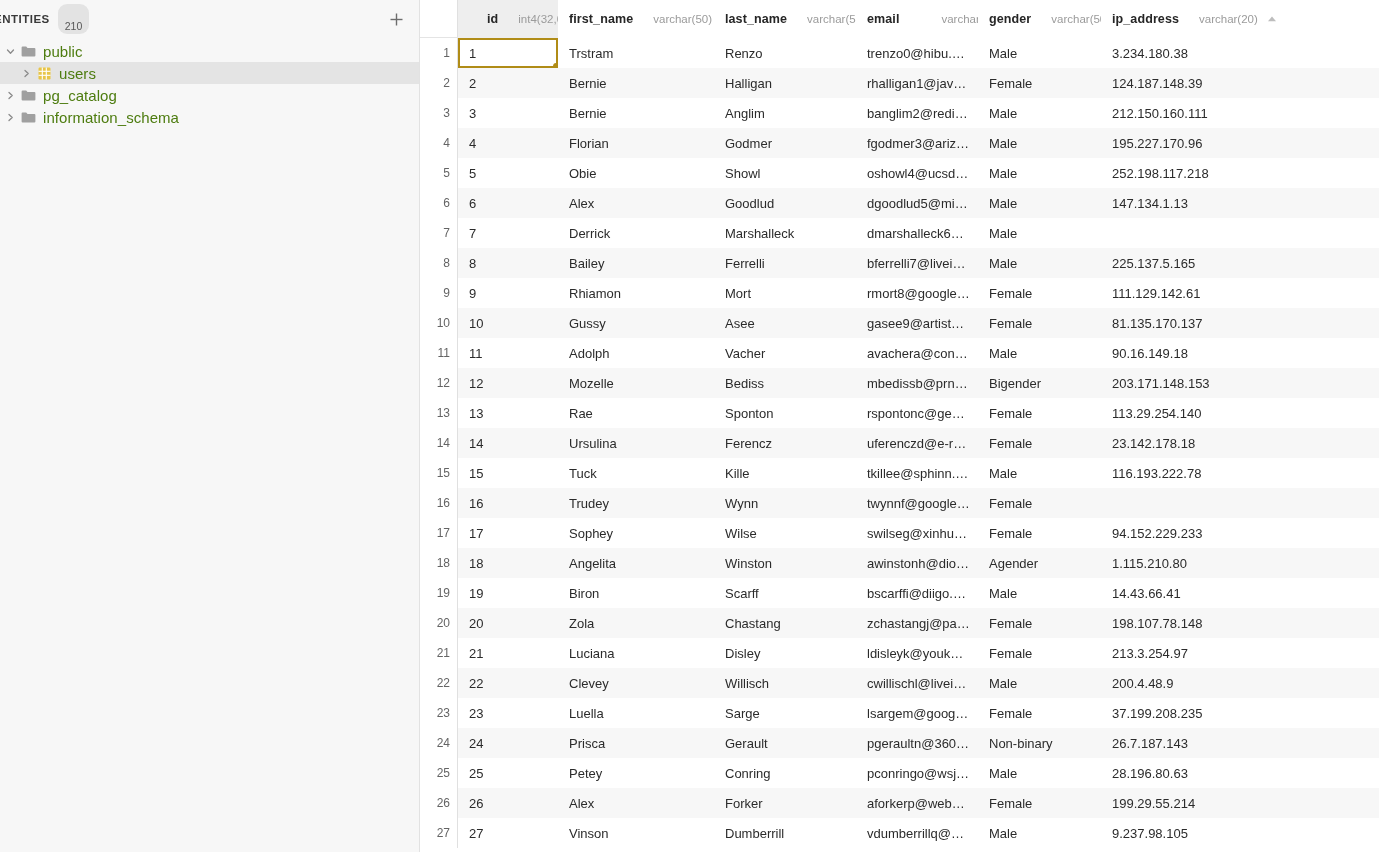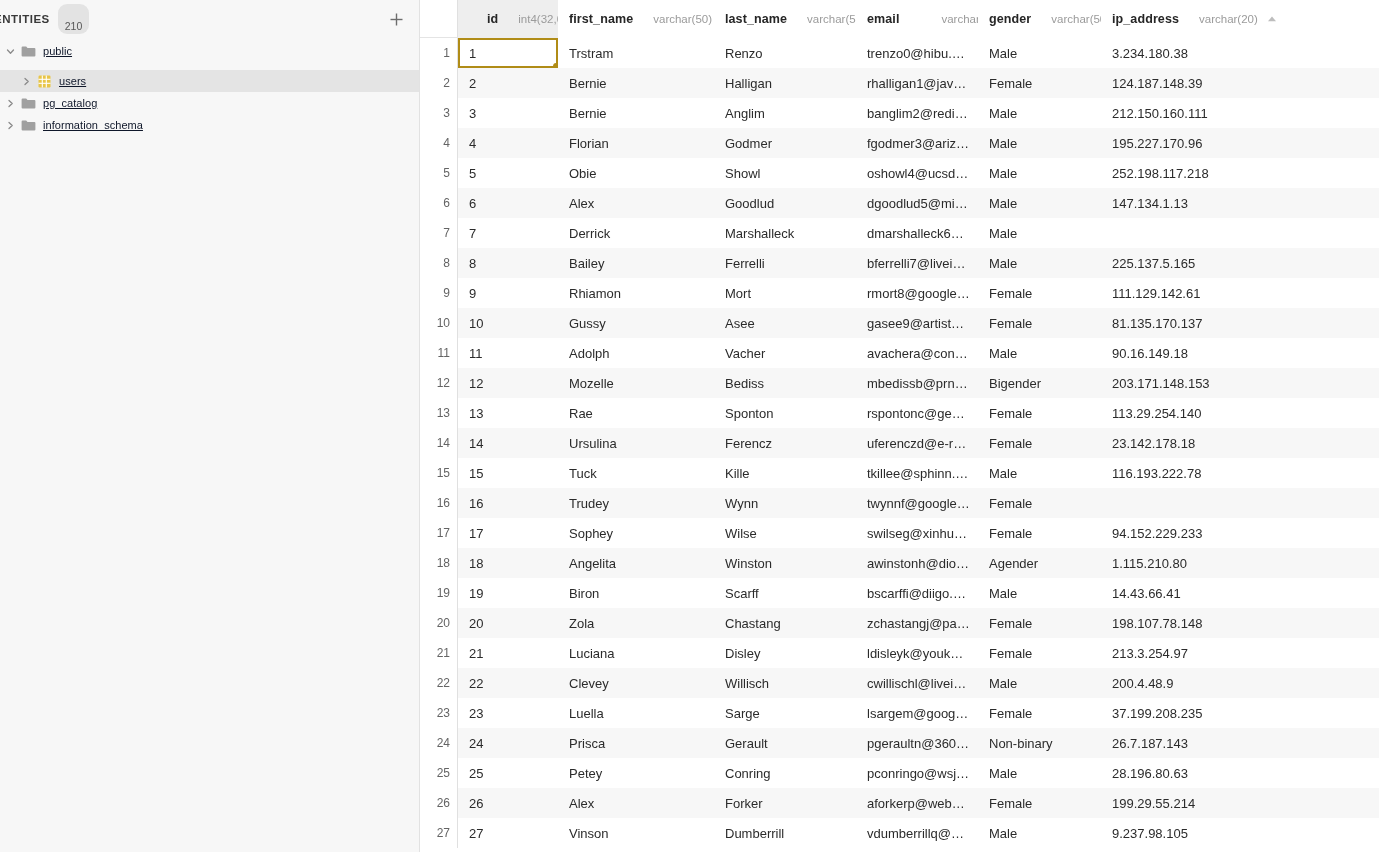--- a/index.html
+++ b/index.html
@@ -56,42 +56,42 @@
   .add-btn svg { display: block; }
 
   .tree { padding-top: 2px; font-size: 13.5px; }
   .tree-row {
     display: flex; align-items: center;
     height: 22px;
     padding-left: 2px;
     cursor: default;
     user-select: none;
   }
-  .tree-row.indent1 { padding-left: 18px; margin-top: 8px; }
+  .tree-row.indent1 { padding-left: 18px; }
   .tree-row.selected { background: #e4e4e4; }
   .twisty {
     width: 16px; height: 16px;
     display: flex; align-items: center; justify-content: center;
     color: #8a8a8a;
     flex: 0 0 16px;
   }
   .twisty svg { display: block; }
   .folder-icon {
     width: 16px; height: 16px;
     margin-right: 7px; margin-left: 2px;
     display: flex; align-items: center; justify-content: center;
     flex: 0 0 16px;
   }
   .table-icon {
     width: 14px; height: 14px;
     margin-right: 8px; margin-left: 3px;
     flex: 0 0 14px;
     display: flex; align-items: center; justify-content: center;
   }
-  .tree-label { color: #0f172a; font-size: 11px; letter-spacing: 0.05px; text-decoration: underline; }
+  .tree-label { color: #4d7c0f; font-size: 15px; letter-spacing: 0.05px; }
 
   
   #grid {
     flex: 1 1 auto;
     height: 852px;
     position: relative;
     overflow: hidden;
     background: #ffffff;
   }
   .grid-head {

